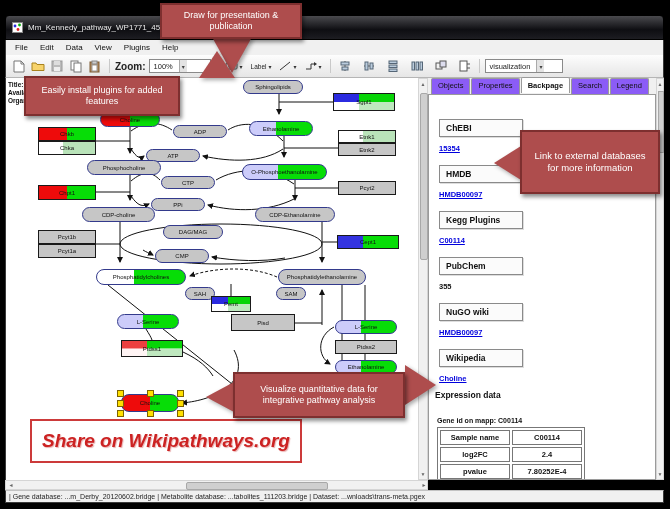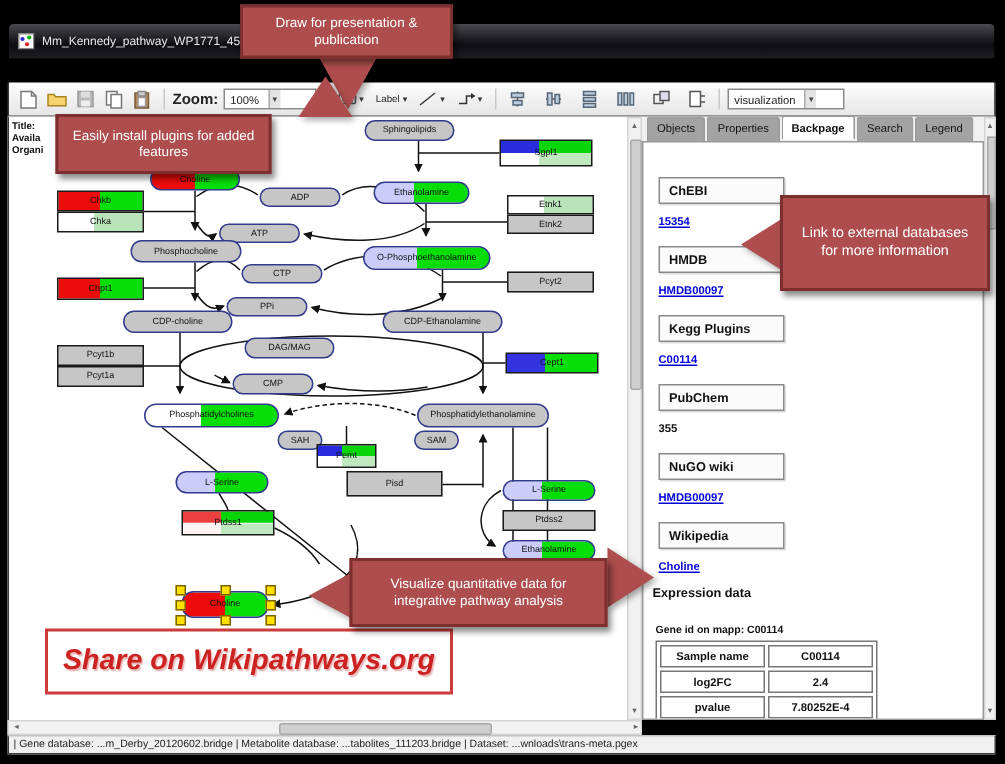--- a/index.html
+++ b/index.html
@@ -30,21 +30,21 @@
   
   #canvas{position:absolute;left:5px;top:78px;width:413px;height:402px;background:#fff;
     border-left:1px solid #3a3a3a;box-sizing:border-box;overflow:hidden;}
   #vscroll{position:absolute;left:418px;top:78px;width:10px;height:402px;background:#f1f1f1;border:1px solid #d5d5d5;box-sizing:border-box;}
   #vscroll .thumb{position:absolute;left:1px;top:14px;width:6px;height:165px;background:#cfcfcf;border:1px solid #a8a8a8;border-radius:2px;}
   .sarrow{position:absolute;font-size:5px;color:#666;width:8px;text-align:center;}
   #hscroll{position:absolute;left:5px;top:480px;width:423px;height:10px;background:#f1f1f1;border:1px solid #d5d5d5;box-sizing:border-box;}
   #hscroll .thumb{position:absolute;left:180px;top:1px;width:140px;height:6px;background:#cfcfcf;border:1px solid #a8a8a8;border-radius:2px;}
   #rightpanel{position:absolute;left:428px;top:78px;width:228px;height:402px;background:#f0f0f0;box-sizing:border-box;}
   #tabsrow{position:absolute;left:0;top:0;height:16px;display:flex;gap:1px;padding-left:3px;}
-  .tab{font-size:7.5px;color:#111;background:#a3a3a3;border:1px solid #9a9a9a;border-bottom:none;
+  .tab{font-size:7.5px;color:#111;background:#8b5cf6;border:1px solid #9a9a9a;border-bottom:none;
     border-radius:2px 2px 0 0;padding:2px 6px 1px 6px;}
   .tab.active{background:#fff;font-weight:bold;position:relative;top:-1px;padding-top:3px;}
   #bpcontent{position:absolute;left:0;top:16px;width:228px;height:386px;background:#fff;
     border:1px solid #9a9a9a;box-sizing:border-box;overflow:hidden;}
   .bp-header{display:inline-block;border:1px solid #8a8a8a;background:#fbfbfb;font-weight:bold;
     font-size:8.5px;color:#111;padding:3px 6px;min-width:70px;box-shadow:1px 1px 0 #ddd;}
   .bp-link{display:block;font-size:7.5px;font-weight:bold;color:#0000dd;text-decoration:underline;margin:7px 0 0 0;}
   .bp-value{display:block;font-size:7.5px;font-weight:bold;color:#111;margin:7px 0 0 0;}
   .bp-section{position:absolute;left:10px;}
   #exp-heading{position:absolute;left:6px;top:295px;font-size:8.5px;font-weight:bold;color:#111;}
@@ -97,20 +97,28 @@
       <svg width="11" height="11" viewBox="0 0 11 11">
           <rect x="0.5" y="0.5" width="10" height="10" fill="#fff" stroke="#888"></rect>
           <circle cx="3" cy="4" r="1.4" fill="#2b2be0"></circle>
           <circle cx="7.5" cy="3" r="1.4" fill="#07b507"></circle>
           <circle cx="6" cy="7.5" r="1.4" fill="#d22"></circle>
         </svg>
     </span>
     <span>Mm_Kennedy_pathway_WP1771_45176.gp...</span>
   </div>
 
+  <div id="menubar">
+      <span class="menu-item">File</span>
+      <span class="menu-item">Edit</span>
+      <span class="menu-item">Data</span>
+      <span class="menu-item">View</span>
+      <span class="menu-item">Plugins</span>
+      <span class="menu-item">Help</span>
+    </div>
 
   <div id="toolbar">
     <span id="file-icons" style="display: flex; gap: 1px;">
         <span class="tbtn">
           <svg width="12" height="13">
             <path d="M1,1 h7 l3,3 v8 h-10 z" fill="#fff" stroke="#777"></path>
             <path d="M8,1 v3 h3" fill="none" stroke="#777"></path>
           </svg>
         </span>
         <span class="tbtn">
@@ -337,21 +345,21 @@
 
   <div id="share-banner">
     <span>Share on Wikipathways.org</span>
   </div>
 
   <div class="callout" style="left:160px;top:3px;width:142px;height:36px;font-size:9px;">
     <span>Draw for presentation &amp; publication</span>
   </div>
   <div class="tri" style="left:212px;top:37px;border-left:20px solid transparent;border-right:20px solid transparent;border-top:36px solid #ae4d4d;"></div>
 
-  <div class="callout" style="left:37px;top:76px;width:144px;height:40px;font-size:9px;">
+  <div class="callout" style="left:24px;top:76px;width:156px;height:40px;font-size:9px;">
     <span>Easily install plugins for added features</span>
   </div>
   <div class="tri" style="left:199px;top:51px;border-left:18px solid transparent;border-right:18px solid transparent;border-bottom:27px solid #ae4d4d;"></div>
 
   <div class="callout" style="left:520px;top:130px;width:140px;height:64px;font-size:9.5px;">
     <span>Link to external databases for more information</span>
   </div>
   <div class="tri" style="left:494px;top:146px;border-top:17px solid transparent;border-bottom:17px solid transparent;border-right:27px solid #ae4d4d;"></div>
 
   <div class="callout" style="left:233px;top:372px;width:172px;height:46px;font-size:9px;">

